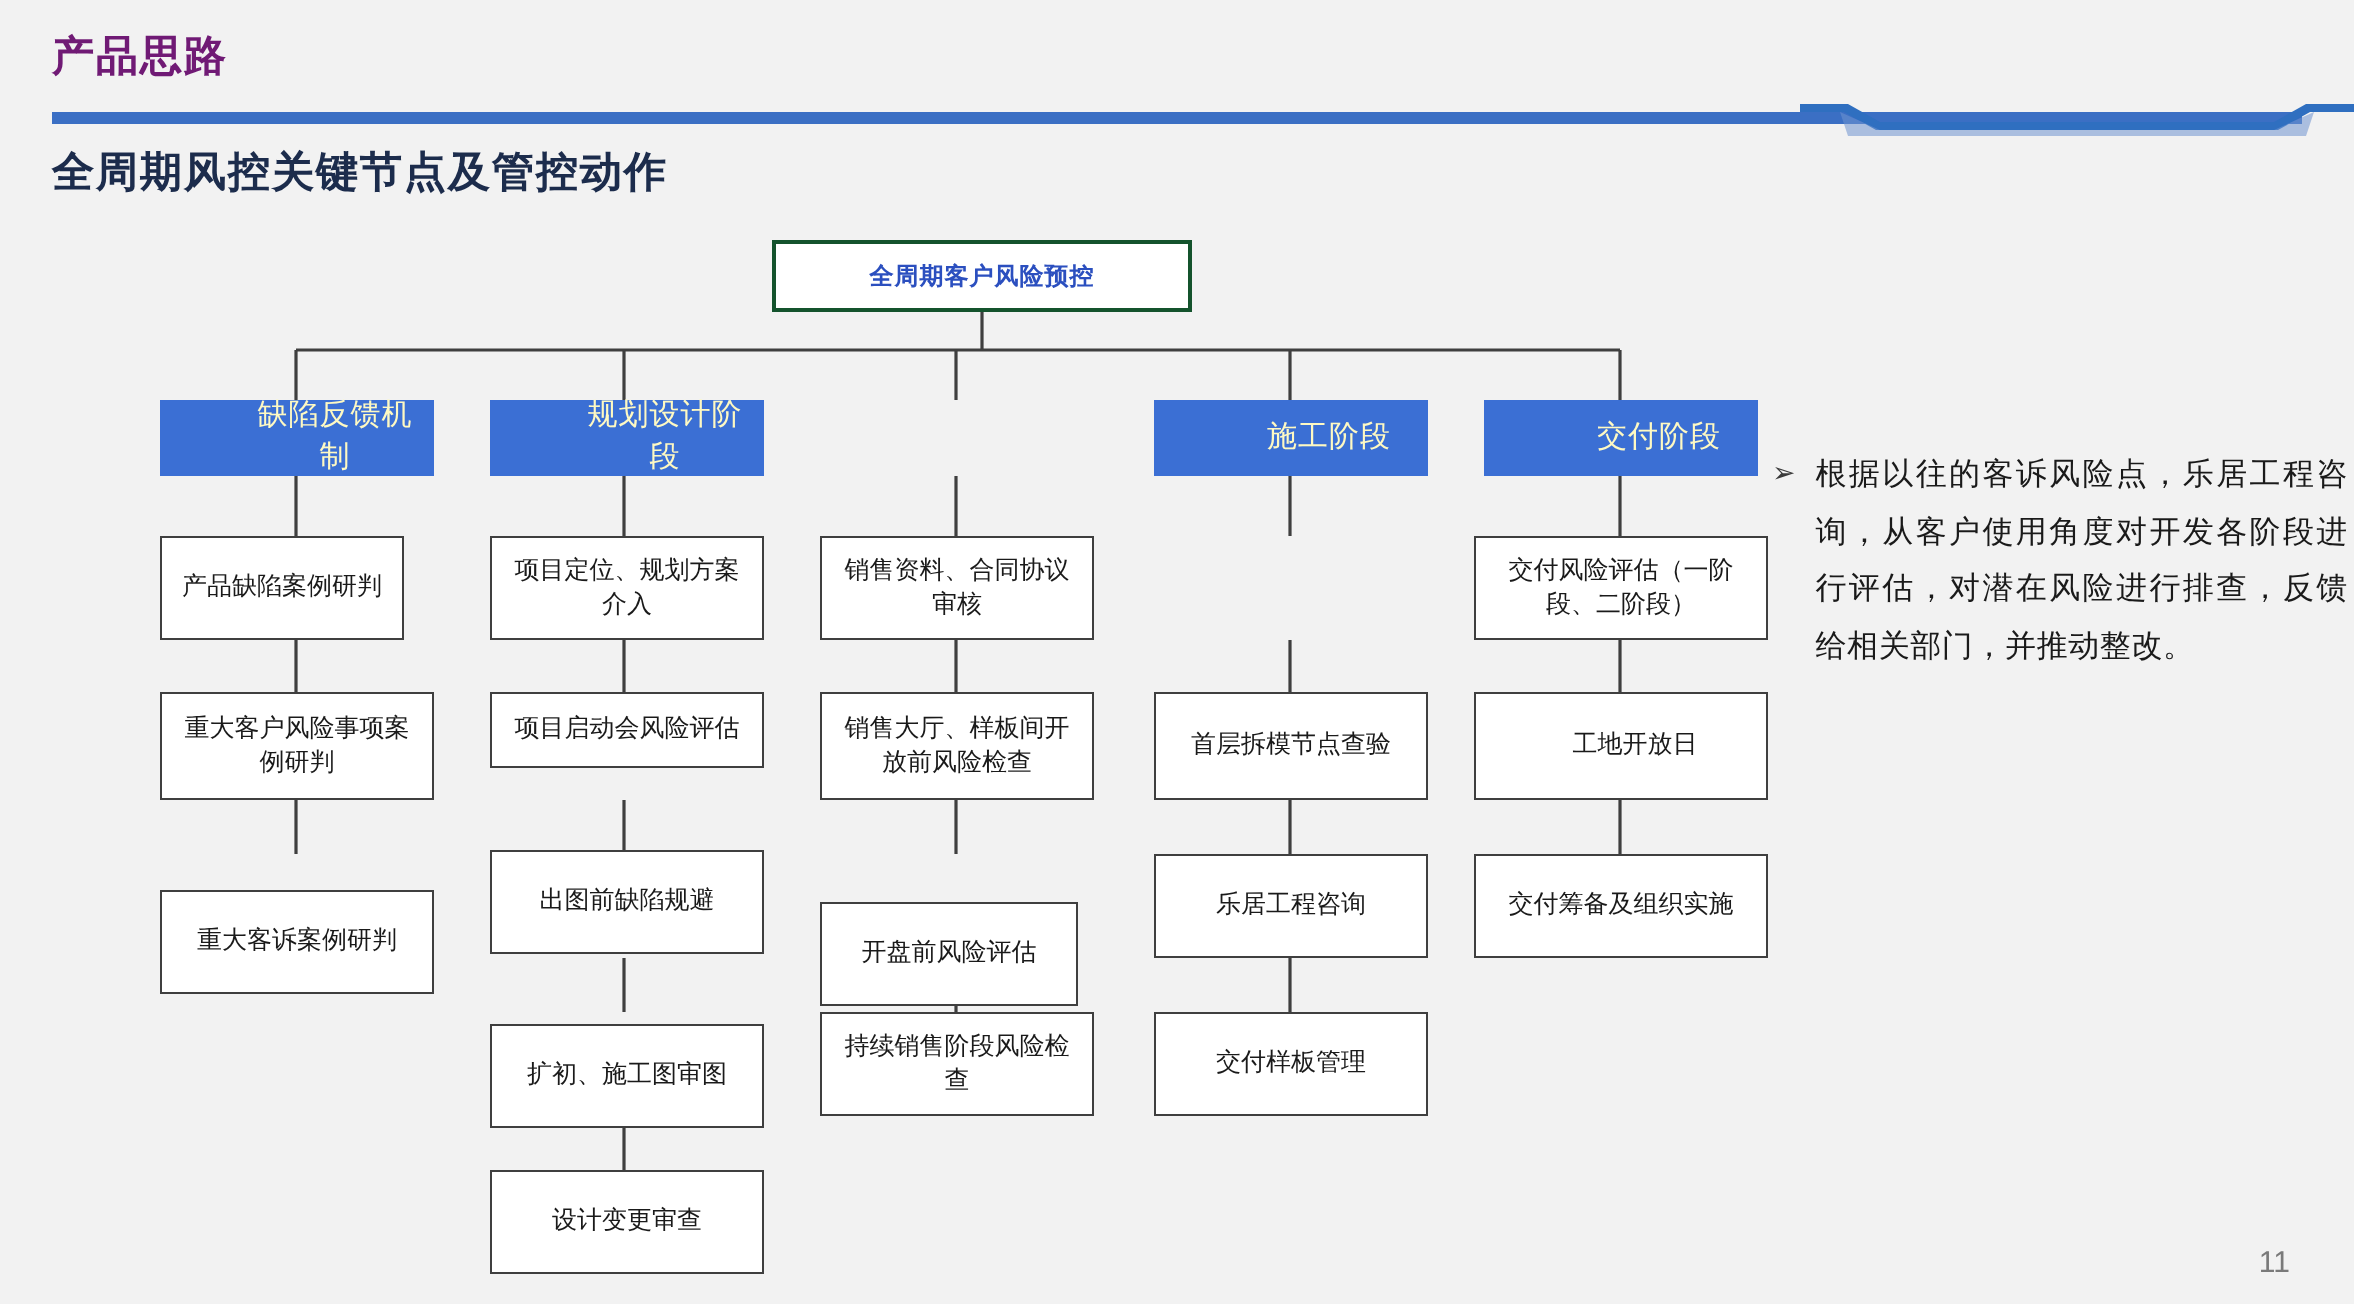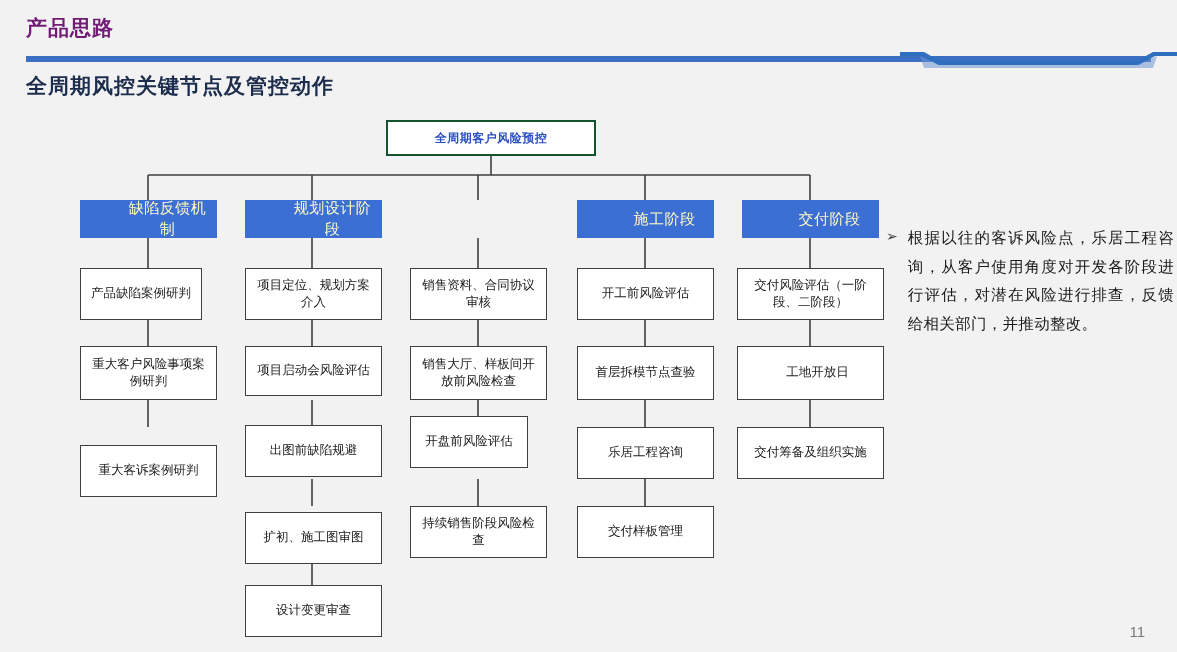--- a/index.html
+++ b/index.html
@@ -189,32 +189,31 @@
 
   <div class="node root-node" style="left:386px; top:120px; width:210px; height:36px;">全周期客户风险预控</div>
 
   <div class="node head-node" style="left:80px; top:200px; width:137px; height:38px;">缺陷反馈机制</div>
   <div class="node" style="left:80px; top:268px; width:122px; height:52px;">产品缺陷案例研判</div>
   <div class="node" style="left:80px; top:346px; width:137px; height:54px;">重大客户风险事项案例研判</div>
   <div class="node" style="left:80px; top:427px; width:137px; height:52px;margin-top:18px;">重大客诉案例研判</div>
 
   <div class="node head-node" style="left:245px; top:200px; width:137px; height:38px;">规划设计阶段</div>
   <div class="node" style="left:245px; top:268px; width:137px; height:52px;">项目定位、规划方案介入</div>
-  <div class="node" style="left:245px; top:346px; width:137px; height:50px;">项目启动会风险评估</div>
+  <div class="node" style="left:245px; top:346px; width:137px; height:38px;">项目启动会风险评估</div>
   <div class="node" style="left:245px; top:425px; width:137px; height:52px;">出图前缺陷规避</div>
   <div class="node" style="left:245px; top:512px; width:137px; height:52px;">扩初、施工图审图</div>
   <div class="node" style="left:245px; top:585px; width:137px; height:52px;text-align:center;">设计变更审查</div>
 
   <div class="node" style="left:410px; top:268px; width:137px; height:52px;">销售资料、合同协议审核</div>
   <div class="node" style="left:410px; top:346px; width:137px; height:54px;">销售大厅、样板间开放前风险检查</div>
-  <div class="node" style="left:410px; top:416px; width:118px; height:52px;">开盘前风险评估</div>
+  <div class="node" style="left:410px; top:451px; width:129px; height:52px;">开盘前风险评估</div>
   <div class="node" style="left:410px; top:506px; width:137px; height:52px;">持续销售阶段风险检查</div>
 
   <div class="node head-node" style="left:577px; top:200px; width:137px; height:38px;">施工阶段</div>
-  <div class="node" style="left:577px; top:268px; width:137px; height:52px;">开工前风险评估</div>
   <div class="node" style="left:577px; top:346px; width:137px; height:54px;">首层拆模节点查验</div>
   <div class="node" style="left:577px; top:427px; width:137px; height:52px;">乐居工程咨询</div>
   <div class="node" style="left:577px; top:506px; width:137px; height:52px;">交付样板管理</div>
 
   <div class="node head-node" style="left:742px; top:200px; width:137px; height:38px;">交付阶段</div>
   <div class="node" style="left:737px; top:268px; width:147px; height:52px;">交付风险评估（一阶段、二阶段）</div>
   <div class="node" style="left:737px; top:346px; width:147px; height:54px;padding-left:20px;">工地开放日</div>
   <div class="node" style="left:737px; top:427px; width:147px; height:52px;">交付筹备及组织实施</div>
 
   <div class="note">

